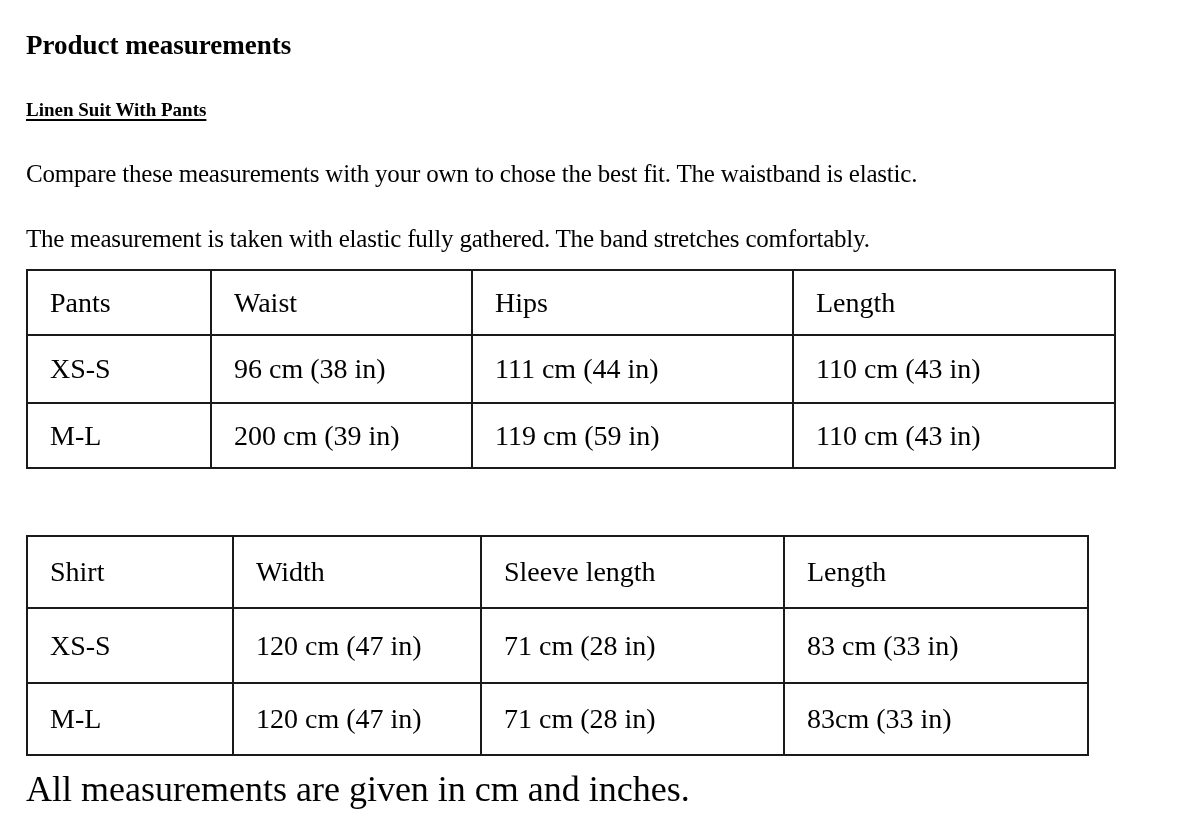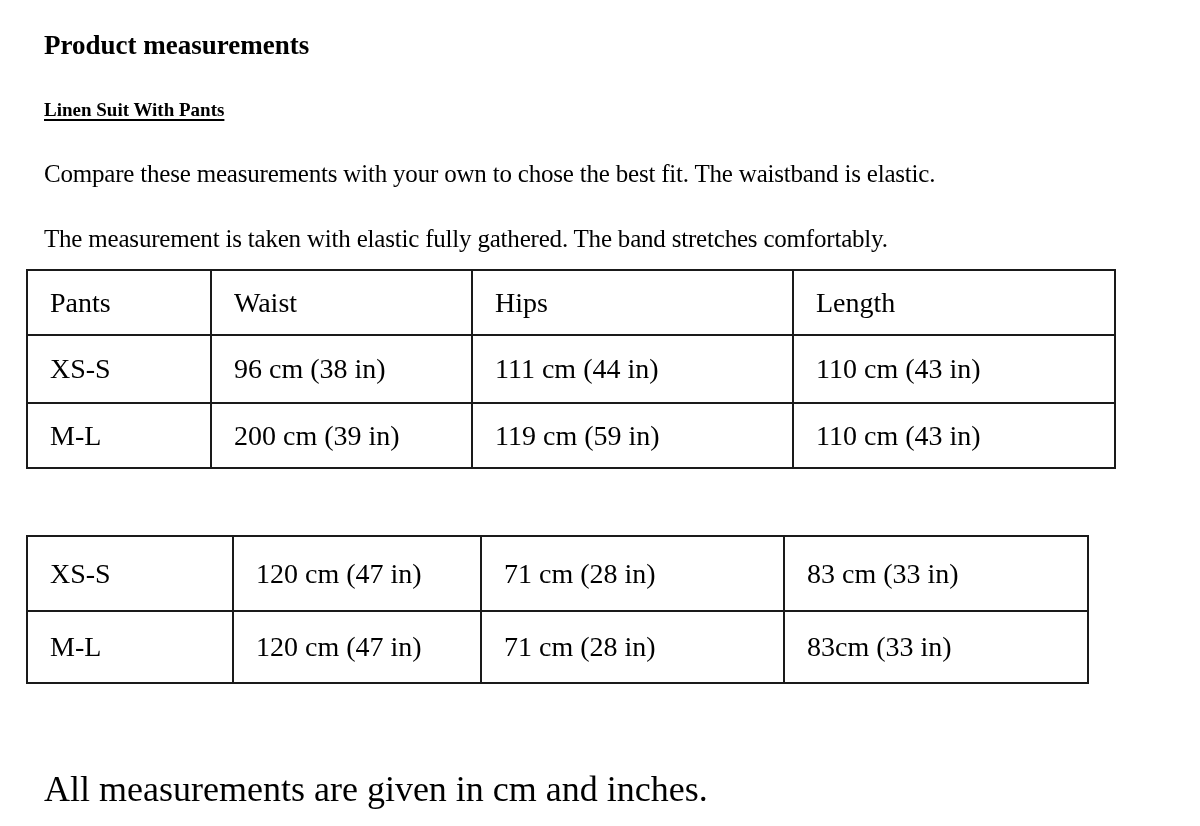--- a/index.html
+++ b/index.html
@@ -8,21 +8,21 @@
       background: #ffffff;
     }
     body {
       width: 1200px;
       height: 826px;
       position: relative;
       overflow: hidden;
       font-family: "Liberation Serif", "DejaVu Serif", serif;
       color: #000000;
     }
-    .abs { position: absolute; white-space: nowrap; margin-left: 18px; }
+    .abs { position: absolute; white-space: nowrap; }
     .title {
       left: 26px; top: 28px;
       font-size: 27px; font-weight: bold;
       line-height: 34px;
     }
     .subtitle {
       left: 26px; top: 93px;
       font-size: 19px; font-weight: bold;
       text-decoration: underline;
       text-decoration-thickness: 2px;
@@ -101,20 +101,26 @@
   </table>
 
 <table id="shirt-table" class="measure">
   <colgroup>
     <col style="width:206px">
       <col style="width:248px">
       <col style="width:303px">
       <col style="width:304px">
   </colgroup>
   <tbody>
+      <tr class="r0">
+    <td>Shirt</td>
+    <td>Width</td>
+    <td>Sleeve length</td>
+    <td>Length</td>
+  </tr>
   <tr class="r1">
     <td>XS-S</td>
     <td>120 cm (47 in)</td>
     <td>71 cm (28 in)</td>
     <td>83 cm (33 in)</td>
   </tr>
   <tr class="r2">
     <td>M-L</td>
     <td>120 cm (47 in)</td>
     <td>71 cm (28 in)</td>

